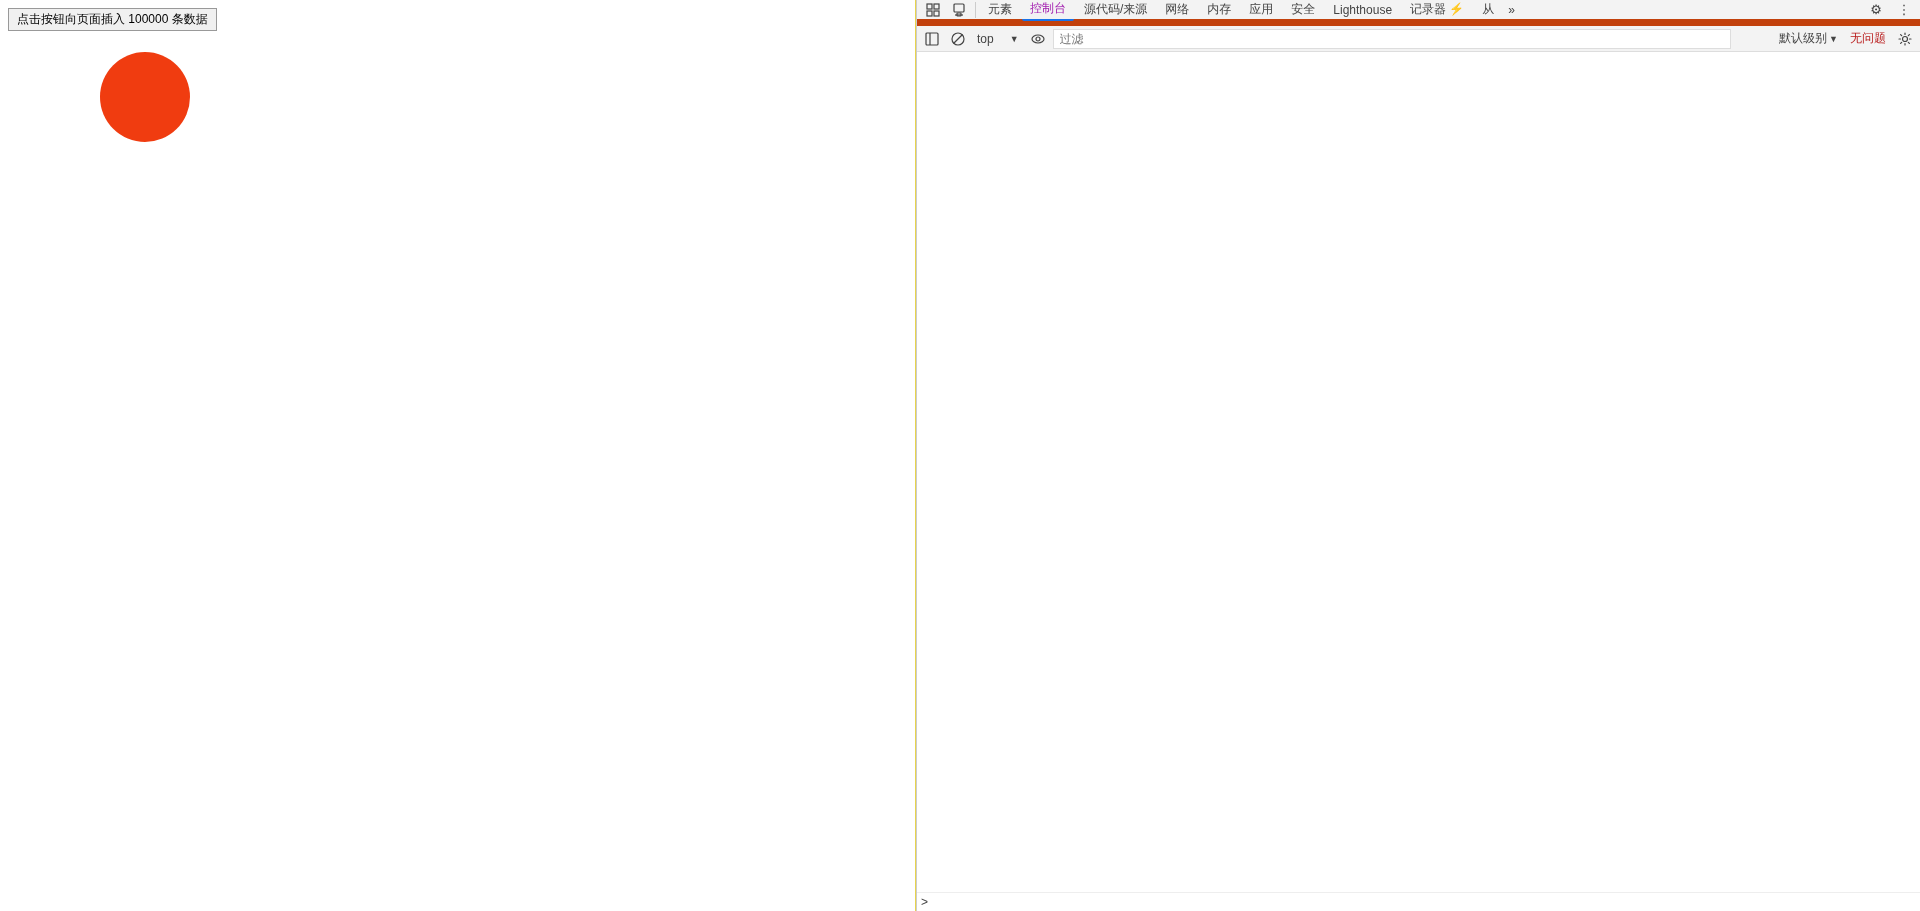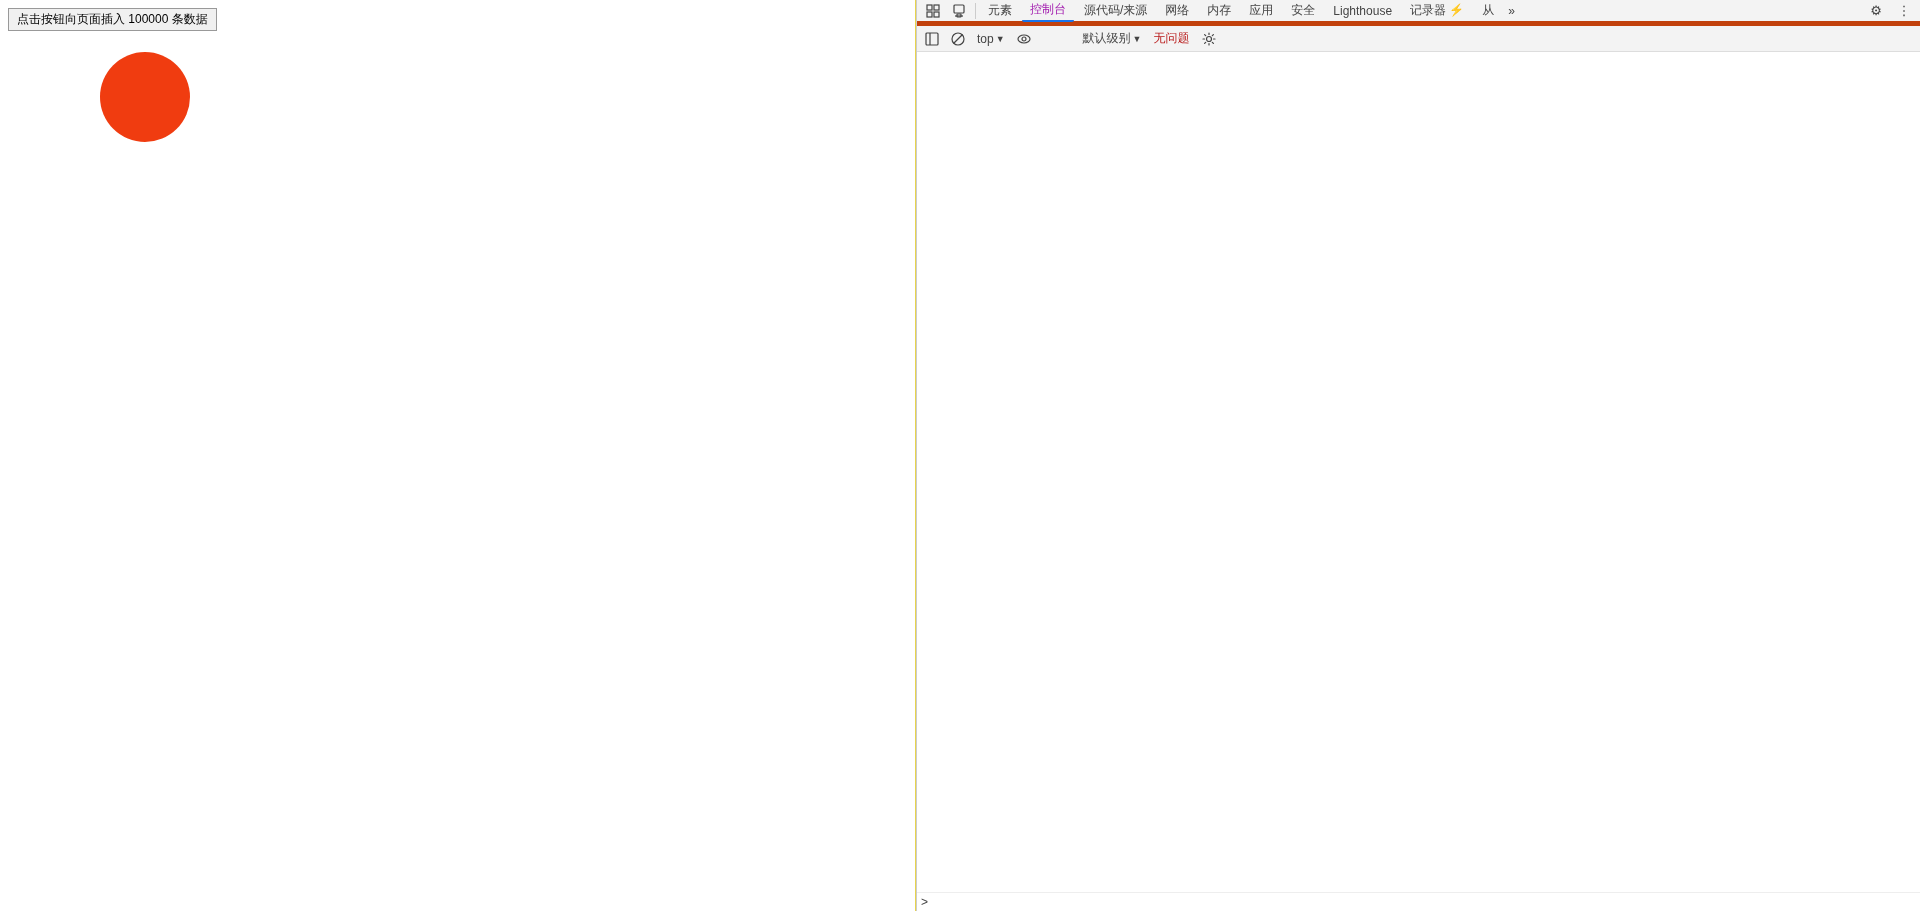--- a/index.html
+++ b/index.html
@@ -57,21 +57,21 @@
       flex-direction: column;
       border-left: 1px solid #ccc;
     }
 
     
     #devtools-toolbar {
       display: flex;
       align-items: center;
       height: 26px;
       background: #f3f3f3;
-      border-bottom: 5px solid #c2410c;
+      border-bottom: 7px solid #c2410c;
       padding: 0 4px;
       gap: 2px;
       flex-shrink: 0;
     }
 
     .devtools-icon-btn {
       display: flex;
       align-items: center;
       justify-content: center;
       width: 24px;
@@ -154,21 +154,21 @@
     .top-dropdown {
       display: flex;
       align-items: center;
       height: 20px;
       padding: 0 4px;
       font-size: 12px;
       cursor: pointer;
       border: none;
       background: transparent;
       color: #444;
-      gap: 2px;
+      gap: 16px;
     }
 
     .filter-input {
       flex: 1;
       height: 20px;
       border: 1px solid #ddd;
       background: #fff;
       padding: 0 6px;
       font-size: 12px;
       outline: none;
@@ -339,20 +339,21 @@
       <span class="small-chevron">▼</span>
     </div>
 
     <button class="console-icon-btn">
       <svg width="14" height="10" viewBox="0 0 14 10" fill="none">
         <ellipse cx="7" cy="5" rx="6" ry="4" stroke="#444" stroke-width="1.2" fill="none"></ellipse>
         <circle cx="7" cy="5" r="2" stroke="#444" stroke-width="1.2" fill="none"></circle>
       </svg>
     </button>
 
+    <input class="filter-input" type="text" placeholder="过滤" style="">
 
     <div class="level-dropdown">
       <span>默认级别</span>
       <span class="small-chevron">▼</span>
     </div>
 
     <div class="no-issues">
       <span>无问题</span>
     </div>
 

